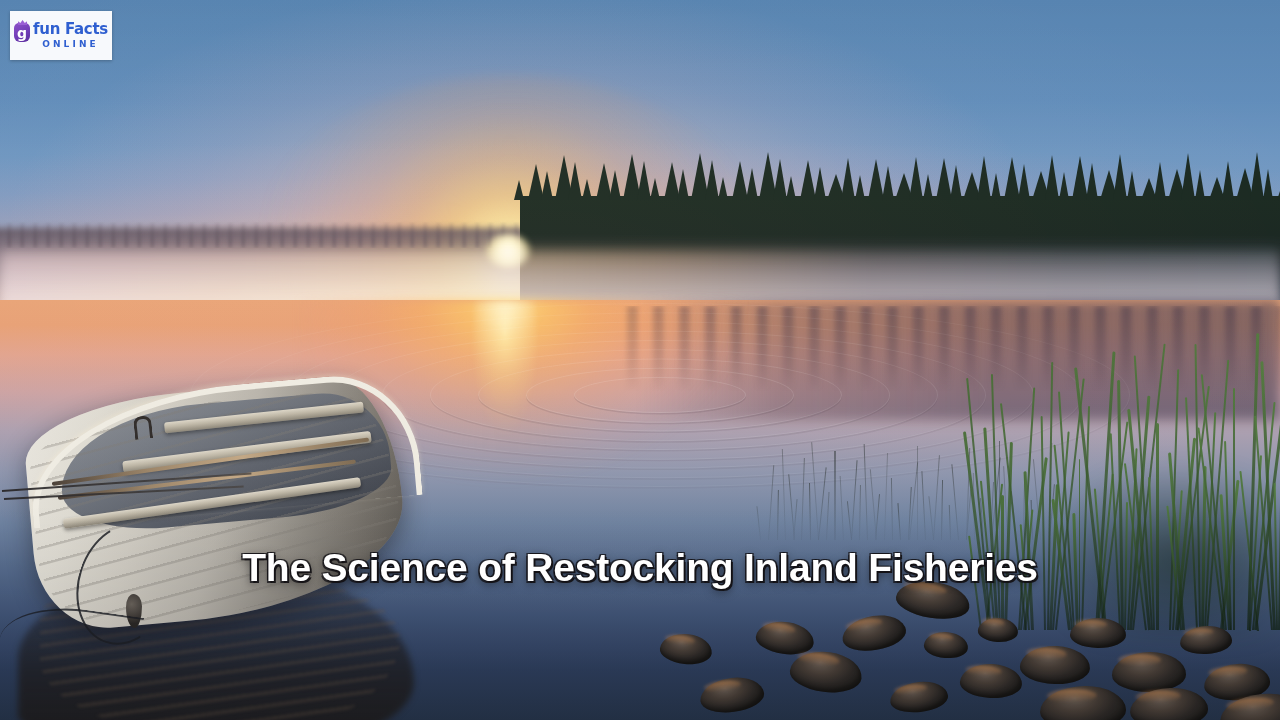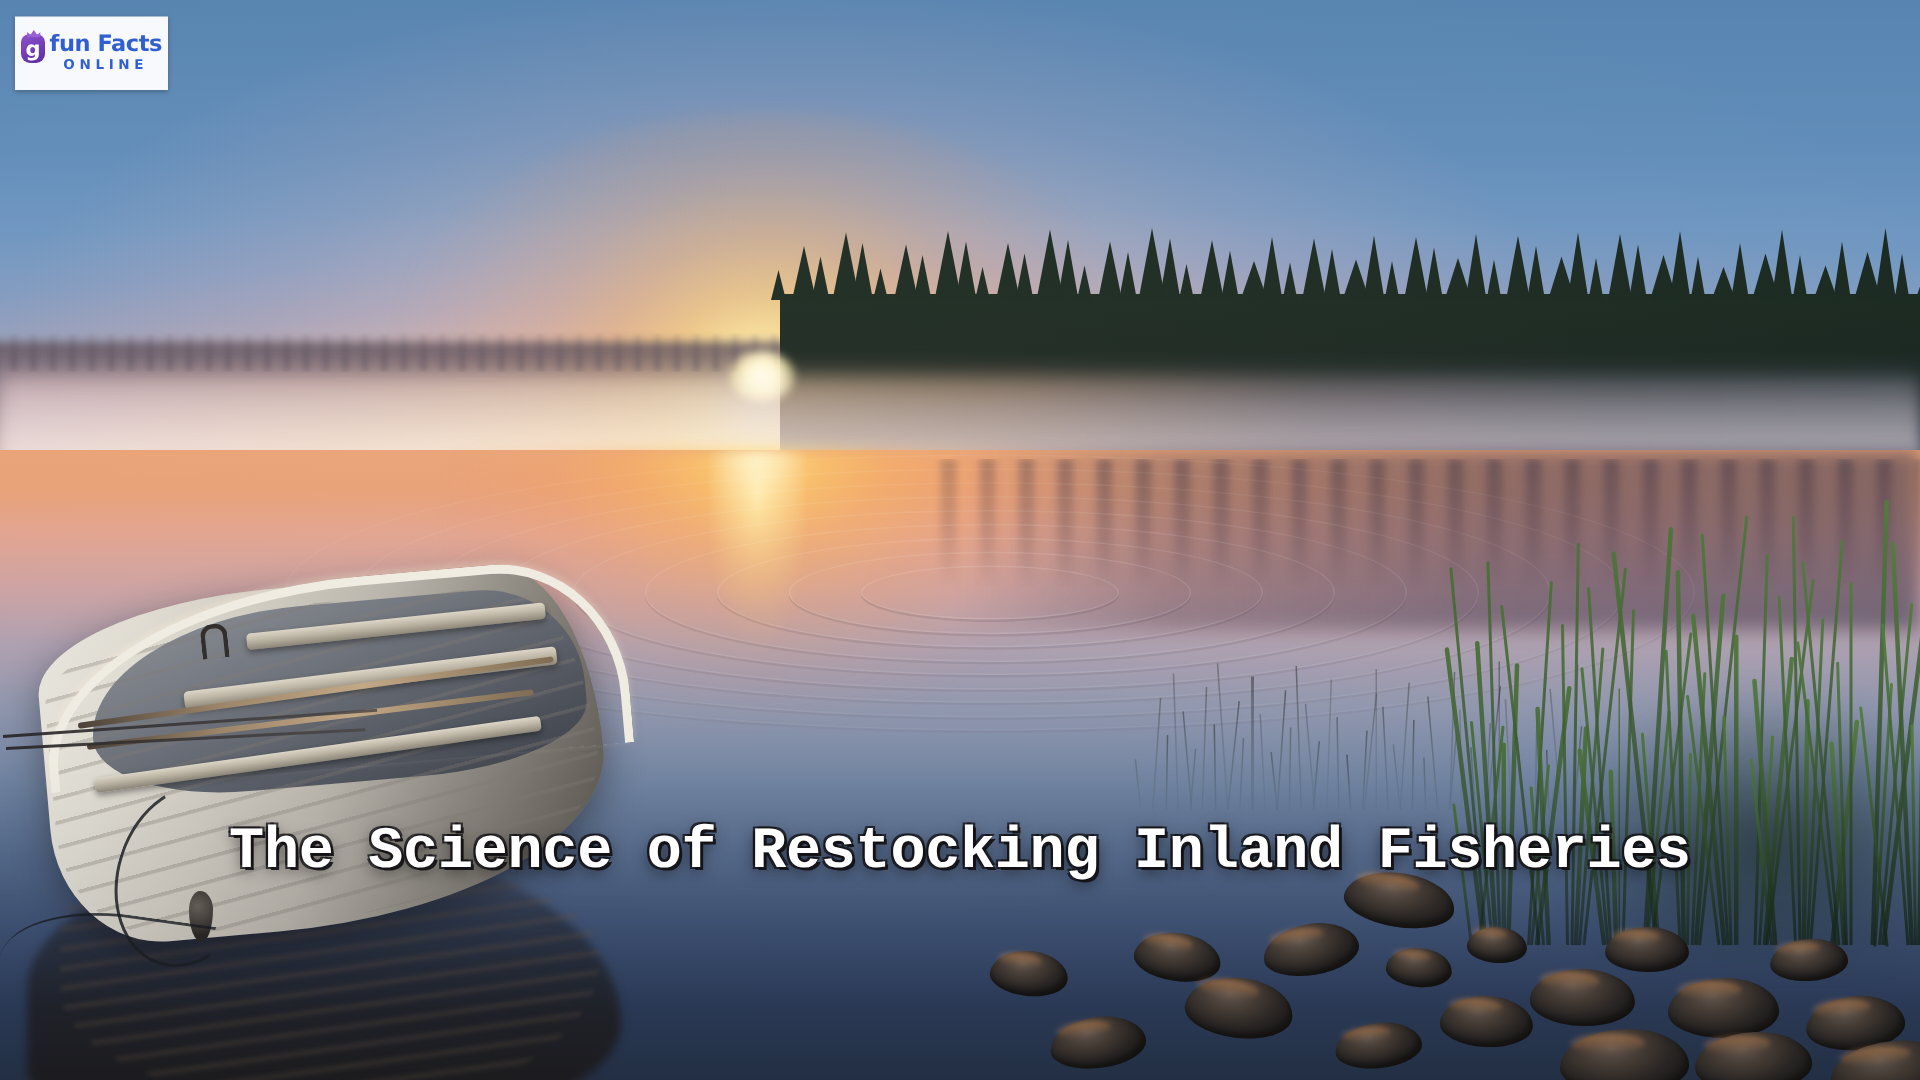--- a/index.html
+++ b/index.html
@@ -430,21 +430,21 @@
 
   #headline {
     position: absolute;
     left: 0; right: 0;
     top: 546px;
     text-align: center;
     color: #ffffff;
     font-size: 39px;
     font-weight: bold;
     letter-spacing: -0.2px;
-    font-family: Liberation Mono, monospace;
+    font-family: Liberation Sans, sans-serif;
     text-shadow:
       2px 2px 0 rgba(18,16,20,0.92),
       -1.5px -1.5px 0 rgba(18,16,20,0.75),
       1.5px -1.5px 0 rgba(18,16,20,0.75),
       -1.5px 1.5px 0 rgba(18,16,20,0.75),
       0 3px 10px rgba(0,0,0,0.6);
     white-space: nowrap;
   }
 </style>
 </head>

